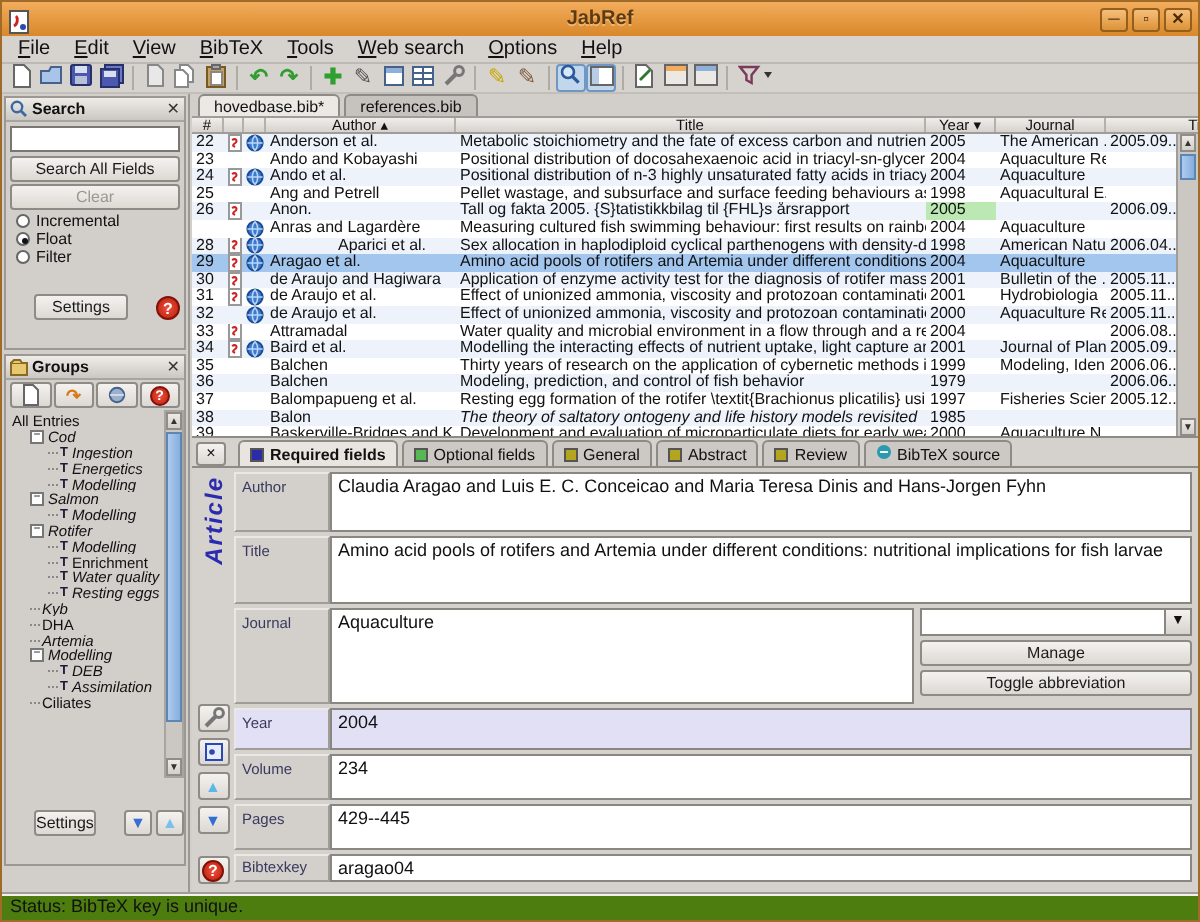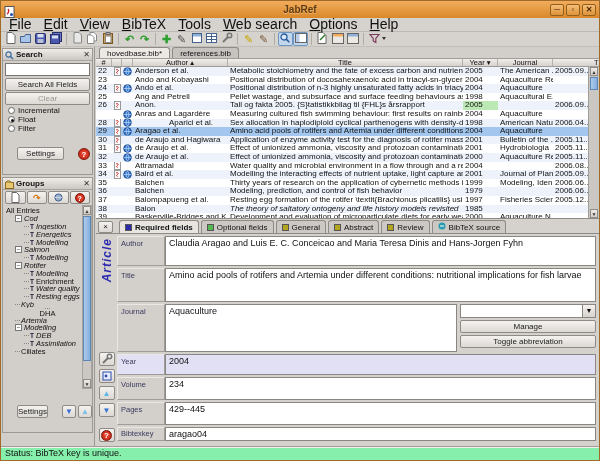--- a/index.html
+++ b/index.html
@@ -13,21 +13,21 @@
   .titlebar .appicon{width:12px;height:12px;margin-right:4px;}
   .title-text{position:absolute;left:0;right:0;text-align:center;font-size:10px;font-weight:bold;
     color:#5E3A10;text-shadow:0 1px 0 rgba(255,220,170,.5);}
   .winbtns{margin-left:auto;display:flex;gap:2px;position:relative;z-index:2;}
   .winbtn{width:14px;height:12px;border:1px solid #925F1D;border-radius:2px;
     background:linear-gradient(#F6BE7A,#DD9338);color:#4A2C08;font-size:8px;line-height:10px;
     text-align:center;font-weight:bold;}
   
   .menubar{position:absolute;left:0;top:17px;width:100%;height:14px;background:#D6D2CE;
     border-bottom:1px solid #BDB9B5;display:flex;align-items:center;padding-left:2px;}
-  .menu-item{font-size:14px;padding:0 6px;line-height:13px;}
+  .menu-item{font-size:10px;padding:0 6px;line-height:13px;}
   .menu-item::first-letter{text-decoration:underline;}
   
   .toolbar{position:absolute;left:0;top:31px;width:100%;height:15px;background:#D6D2CE;
     display:flex;align-items:center;padding:0 2px;border-bottom:1px solid #C2BEBA;}
   .tbtn{width:15px;height:14px;display:flex;align-items:center;justify-content:center;
     border:1px solid transparent;border-radius:2px;font-size:10px;}
   .tbtn.pressed{background:#C2D6EC;border-color:#6F97C4;}
   .tsep{width:1px;height:12px;background:#AFABA7;margin:0 3px;}
   .tbtn.wide{width:22px;}
   
@@ -111,21 +111,21 @@
   .frow.hl .flabel{background:#E2E0F4;}
   .frow.hl .fval{background:#E2E0F4;}
   .jwrap{flex:1;display:flex;}
   .jwrap .fval{flex:0 0 292px;}
   .jpanel{flex:1;display:flex;flex-direction:column;gap:2px;padding-left:3px;}
   .combo{height:14px;background:#fff;border:1px solid #8A8682;display:flex;}
   .combo .arrow{margin-left:auto;width:13px;background:linear-gradient(#F4F2EF,#D6D2CE);
     border-left:1px solid #8A8682;font-size:7px;line-height:12px;text-align:center;}
   .jpanel .btn{margin:0;}
   
-  .statusbar{position:absolute;left:0;bottom:0;width:100%;height:14px;background:#86efac;
+  .statusbar{position:absolute;left:0;bottom:0;width:100%;height:14px;background:#4d7c0f;
     border-top:1px solid #A09C98;box-shadow:inset 0 1px 0 #F2EFEC;font-size:9px;line-height:13px;padding-left:4px;}
 </style>
 </head>
 <body>
 
 <div class="window">
 
   <div class="titlebar">
     <span class="appicon">
       <svg width="12" height="12">
@@ -397,21 +397,21 @@
           </div>
           <div class="tree-item" style="padding-left: 18px;">
             <div class="dash"></div>
             <span class="ticon">T</span>
             <span class="it">Resting eggs</span>
           </div>
           <div class="tree-item" style="padding-left: 9px;">
             <div class="dash"></div>
             <span class="it">Kyb</span>
           </div>
-          <div class="tree-item" style="padding-left: 9px; flex-direction: column;">
+          <div class="tree-item" style="padding-left: 9px;">
             <div class="dash"></div>
             <span>DHA</span>
           </div>
           <div class="tree-item" style="padding-left: 9px;">
             <div class="dash"></div>
             <span class="it">Artemia</span>
           </div>
           <div class="tree-item" style="padding-left: 9px;">
             <div class="handle">−</div>
             <span class="it">Modelling</span>

